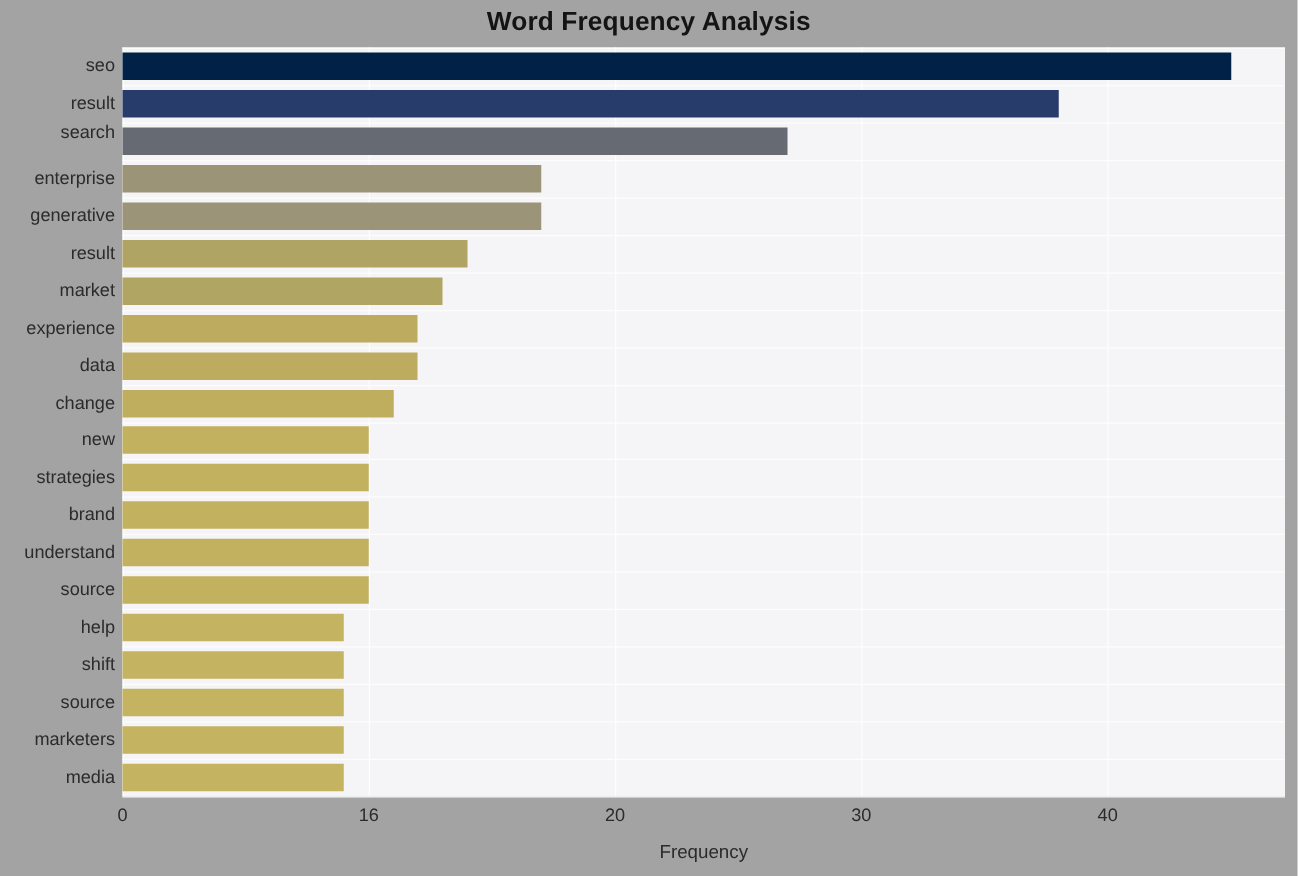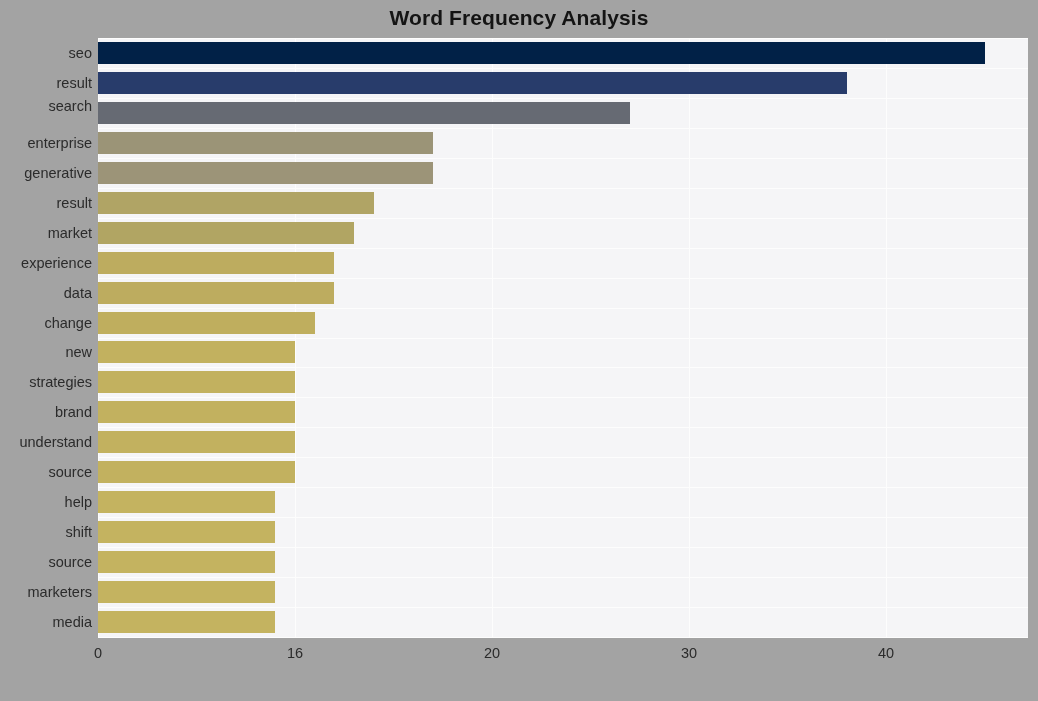--- a/index.html
+++ b/index.html
@@ -180,14 +180,15 @@
     </div>
 
   <div id="x-ticks">
       <div class="xtick" style="left: 98px; color: rgb(43, 43, 43);">0</div>
       <div class="xtick" style="left: 295.034px; color: rgb(43, 43, 43);">16</div>
       <div class="xtick" style="left: 492.068px; color: rgb(43, 43, 43);">20</div>
       <div class="xtick" style="left: 689.102px; color: rgb(43, 43, 43);">30</div>
       <div class="xtick" style="left: 886.136px; color: rgb(43, 43, 43);">40</div>
     </div>
 
+  <div id="x-axis-label">Frequency</div>
 
 </div>
 
 </body></html>

